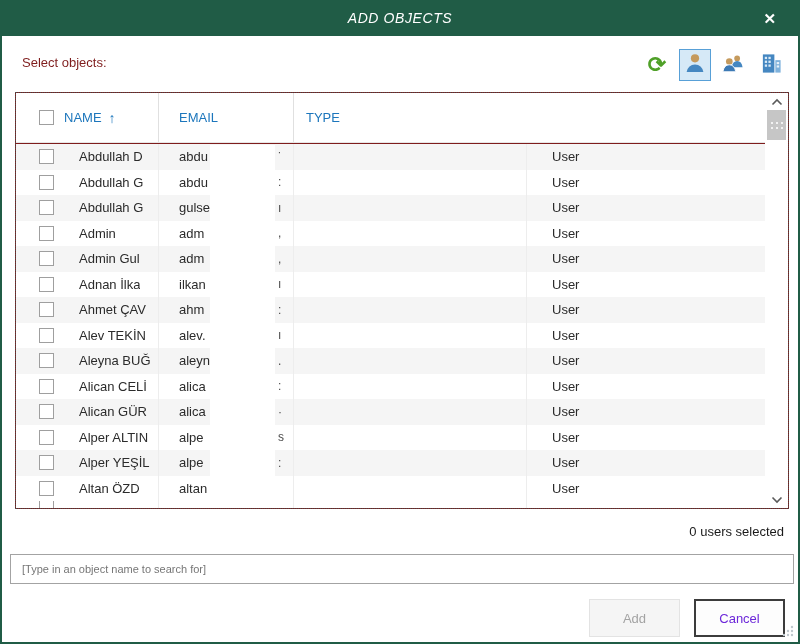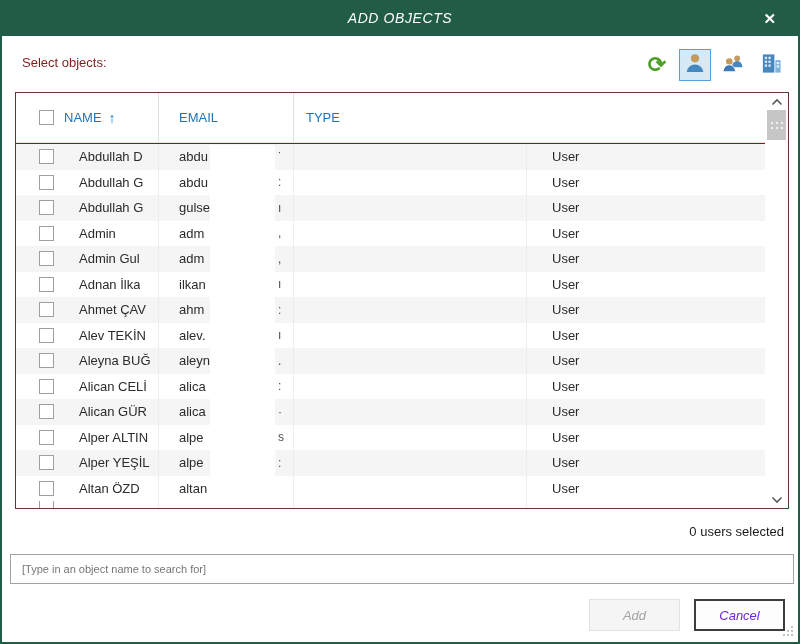--- a/index.html
+++ b/index.html
@@ -76,24 +76,23 @@
   .status-text{ position:absolute; right:14px; top:524px; font-size:13px; color:#1a1a1a; }
 
   .search-input{
     position:absolute; left:8px; top:554px; width:784px; height:30px;
     border:1px solid #a3a3a3; padding:0 11px; font-size:11px; color:#0f766e;
     font-family:"Liberation Sans", sans-serif; outline:none; background:#fff;
   }
   .search-input::placeholder{ color:#767676; opacity:1; }
 
   .btn{
-    position:absolute; top:599px; width:91px; height:32px; font-size:13px;
+    position:absolute; top:599px; width:91px; height:38px; font-size:13px;
     font-family:"Liberation Sans", sans-serif; display:flex; align-items:center; justify-content:center;
     cursor:pointer;
-    font-style:italic;
   }
   .btn-add{ left:587px; background:#f5f5f5; border:1px solid #e3e3e3; color:#a3a3a3; }
   .btn-cancel{ left:692px; background:#fdfdfd; border:2px solid #3c3c3c; color:#6d28d9; }
 
   .size-grip{ position:absolute; right:4px; bottom:5px; }
 </style>
 </head>
 <body>
 
 <div class="dialog">

